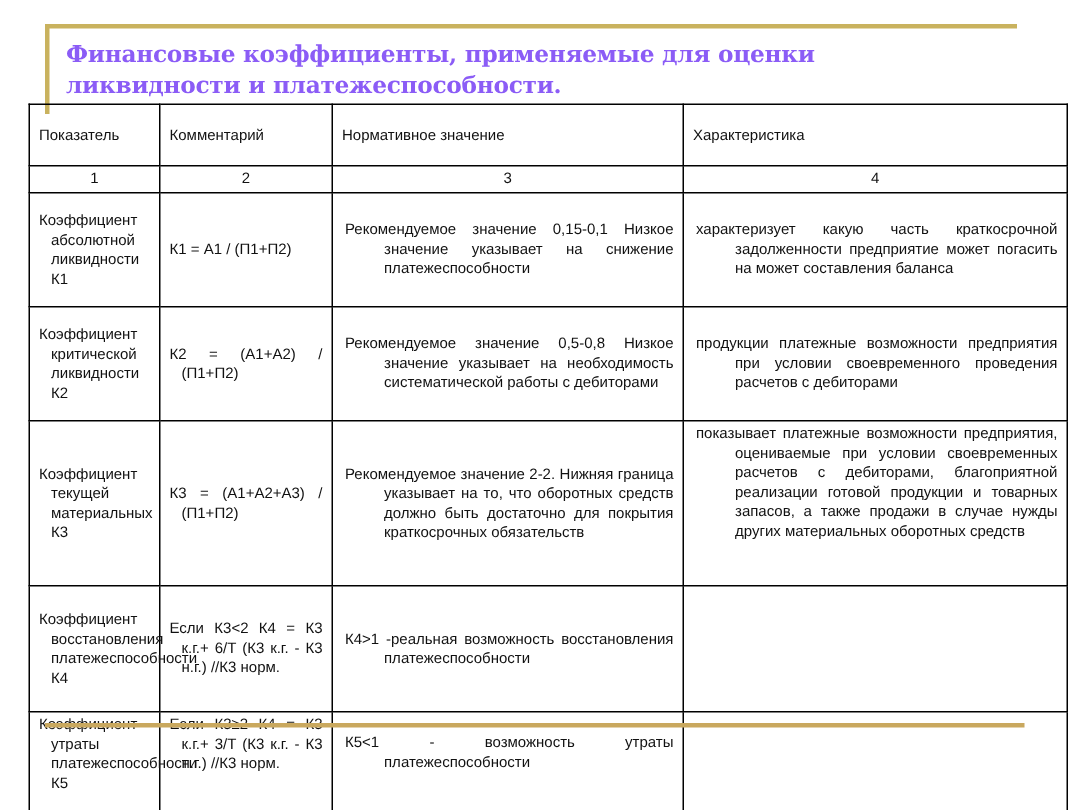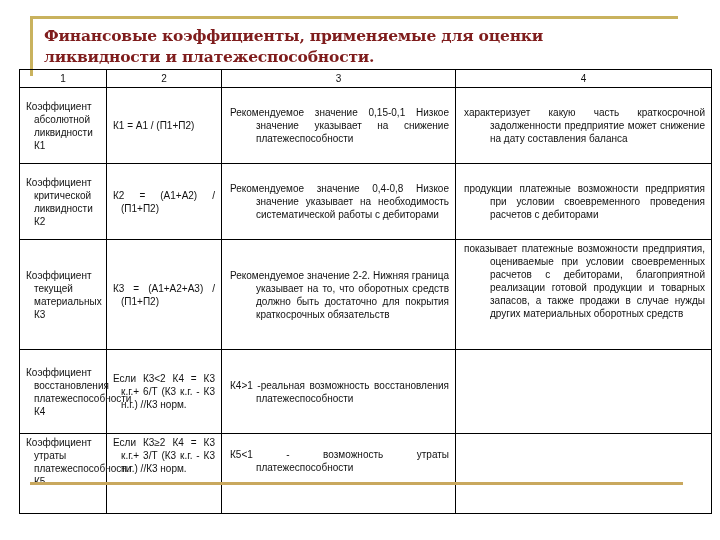--- a/index.html
+++ b/index.html
@@ -8,21 +8,21 @@
     font-family:"Liberation Sans", sans-serif; color:#111;
   }
   .title-frame {
     position:absolute; left:30px; top:16px; width:648px; height:60px;
     border-top:3px solid #c9b25e; border-left:3px solid #c9b25e;
     box-sizing:border-box;
   }
   .title {
     position:absolute; left:44px; top:25px; width:620px;
     font-family:"DejaVu Serif", serif; font-size:15.5px; line-height:21px;
-    color:#7f1d1d; font-weight:bold; letter-spacing:-0.2px;
+    color:#8b5cf6; font-weight:bold; letter-spacing:-0.2px;
   }
   .bottom-rule {
     position:absolute; left:30px; top:482px; width:653px; height:3px; background:#c9a85e; z-index:5;
   }
   table {
     position:absolute; left:19px; top:69px; width:692px; border-collapse:collapse; table-layout:fixed;
     font-size:10px; line-height:13px;
   }
   td {
     border:1px solid #000; vertical-align:middle; padding:2px 6px; box-sizing:border-box;
@@ -42,36 +42,42 @@
 <div class="title">Финансовые коэффициенты, применяемые для оценки ликвидности и платежеспособности.</div>
 
 <table>
   <colgroup>
       <col class="c1">
       <col class="c2">
       <col class="c3">
       <col class="c4">
     </colgroup>
   <tbody>
+      <tr class="head">
+    <td>Показатель</td>
+    <td>Комментарий</td>
+    <td>Нормативное значение</td>
+    <td>Характеристика</td>
+  </tr>
   <tr class="nums">
     <td>1</td>
     <td>2</td>
     <td>3</td>
     <td>4</td>
   </tr>
   <tr class="r1">
     <td class="hang">Коэффициент абсолютной ликвидности К1</td>
     <td class="hang">К1 = А1 / (П1+П2)</td>
     <td class="hang2">Рекомендуемое значение 0,15-0,1 Низкое значение указывает на снижение платежеспособности</td>
-    <td class="hang2">характеризует какую часть краткосрочной задолженности предприятие может снижение на дату составления баланса</td>
+    <td class="hang2">характеризует какую часть краткосрочной задолженности предприятие может погасить на может составления баланса</td>
   </tr>
   <tr class="r2">
     <td class="hang">Коэффициент критической ликвидности К2</td>
     <td class="hang">К2 = (А1+А2) / (П1+П2)</td>
-    <td class="hang2">Рекомендуемое значение 0,4-0,8 Низкое значение указывает на необходимость систематической работы с дебиторами</td>
+    <td class="hang2">Рекомендуемое значение 0,5-0,8 Низкое значение указывает на необходимость систематической работы с дебиторами</td>
     <td class="hang2">продукции платежные возможности предприятия при условии своевременного проведения расчетов с дебиторами</td>
   </tr>
   <tr class="r3">
     <td class="hang">Коэффициент текущей материальных К3</td>
     <td class="hang">К3 = (А1+А2+А3) / (П1+П2)</td>
     <td class="hang2">Рекомендуемое значение 2-2. Нижняя граница указывает на то, что оборотных средств должно быть достаточно для покрытия краткосрочных обязательств</td>
     <td class="hang2" style="vertical-align:top">показывает платежные возможности предприятия, оцениваемые при условии своевременных расчетов с дебиторами, благоприятной реализации готовой продукции и товарных запасов, а также продажи в случае нужды других материальных оборотных средств</td>
   </tr>
   <tr class="r4">
     <td class="hang">Коэффициент восстановления платежеспособности К4</td>

